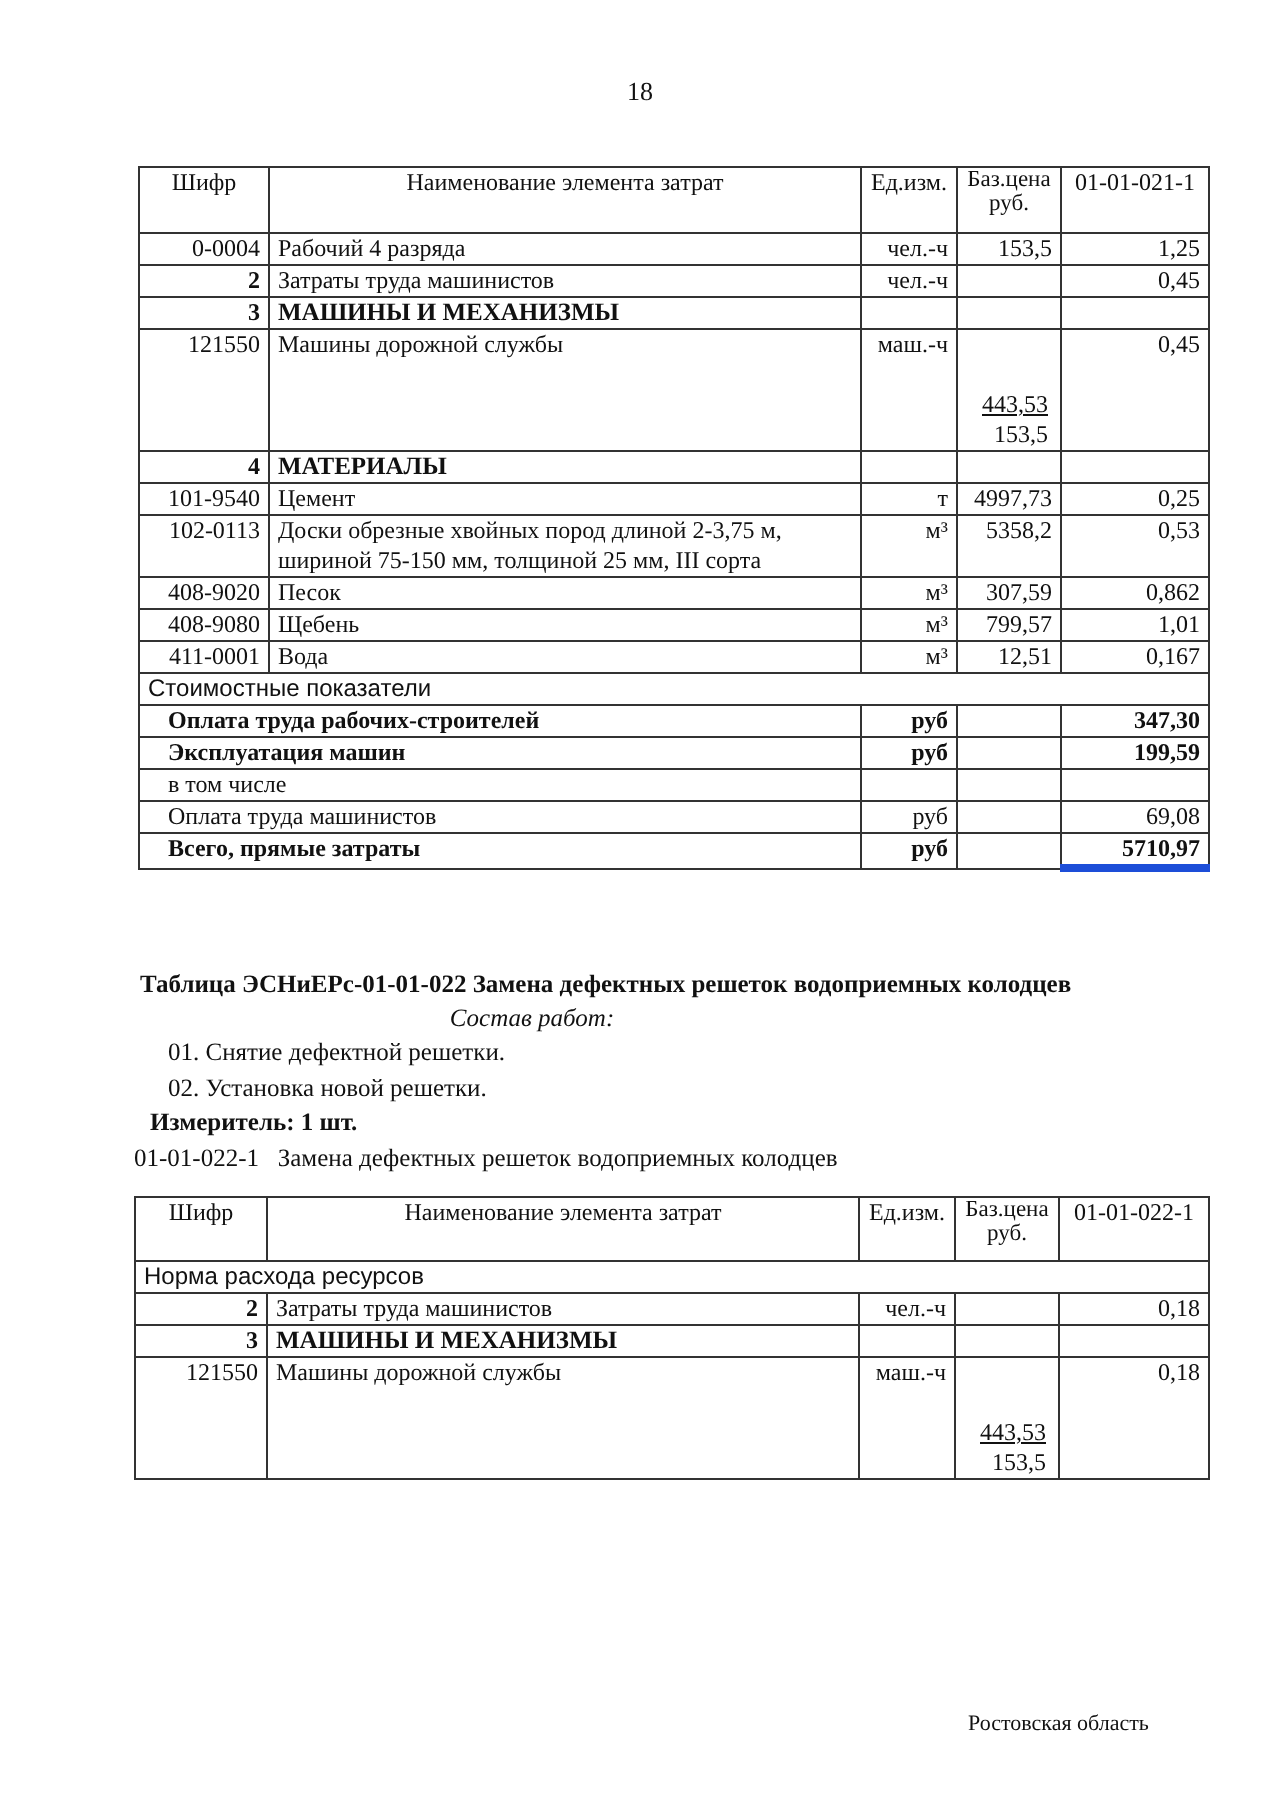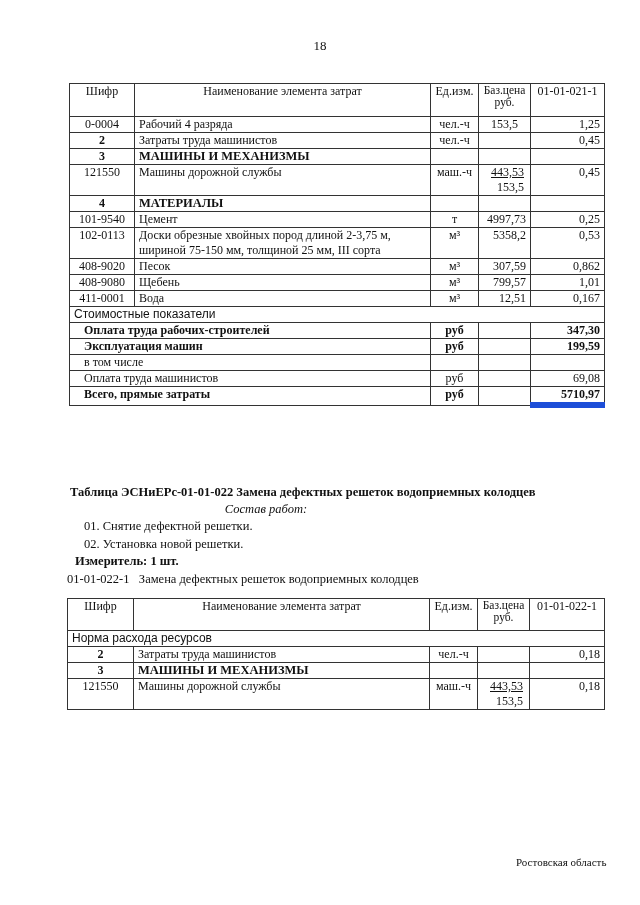--- a/index.html
+++ b/index.html
@@ -2,37 +2,37 @@
 <html><head>
 <meta charset="utf-8">
 <style>
   html, body { margin:0; padding:0; background:#ffffff; }
   body { width:640px; height:905px; position:relative; overflow:hidden;
          font-family:"Liberation Serif", "DejaVu Serif", serif; color:#111; font-size:12px; }
   .abs { position:absolute; }
   .page-num { left:0; width:640px; top:38px; text-align:center; font-size:13px; }
   table.t { position:absolute; border-collapse:collapse; table-layout:fixed; }
   table.t td { border:1px solid #333; padding:0 4px; vertical-align:top; line-height:15px; font-size:12px; }
-  .c { text-align:center; }
+  .c { text-align:right; }
   .r { text-align:right; }
   .b { font-weight:bold; }
   .hdr td { vertical-align:middle; text-align:center; }
   .hdr .small { font-size:11.5px; line-height:12px; }
   .sub td { font-family:"Liberation Sans","DejaVu Sans",sans-serif; font-size:9px; text-align:left; line-height:13px; }
   .nb-top td { border-top:none; }
   .nb-bot td { border-bottom:none; }
-  .u { text-decoration:underline; }
+  .u { text-decoration:underline;margin-top:30px; }
   .sumrow td { border-top:none; border-bottom:none; }
   .sumrow td.lbl { padding-left:14px; }
   .section-title { left:70px; top:485px; font-weight:bold; font-size:12.5px; }
   .composition { left:0; width:532px; text-align:center; top:502px; font-style:italic; font-size:12.5px; }
   .work { left:84px; font-size:12.5px; }
   .meter { left:75px; top:554px; font-weight:bold; font-size:12.5px; }
   .subtitle { left:67px; top:572px; font-size:12.5px; }
-  .footer { left:516px; top:856px; font-size:11px; }
+  .footer { left:484px; top:856px; font-size:11px; }
 </style>
 </head>
 <body>
 
 <div class="abs page-num">18</div>
 
 <table class="t" style="left:69px; top:83px; width:535px;">
   <colgroup>
     <col style="width:65px">
       <col style="width:296px">
@@ -148,21 +148,21 @@
   <tr class="sumrow">
     <td colspan="2" class="lbl">Оплата труда машинистов</td>
     <td class="c">руб</td>
     <td></td>
     <td class="r">69,08</td>
   </tr>
   <tr class="sumrow" style="border-bottom:1px solid #333">
     <td colspan="2" class="lbl b" style="border-bottom:1px solid #333">Всего, прямые затраты</td>
     <td class="c b" style="border-bottom:1px solid #333">руб</td>
     <td style="border-bottom:1px solid #333"></td>
-    <td class="r b" style="border-bottom:6px solid #1d4ed8">5710,97</td>
+    <td class="r b" style="border-bottom:4px solid #1d4ed8">5710,97</td>
   </tr>
 </tbody>
   </table>
 
 <div class="abs section-title">Таблица  ЭСНиЕРс-01-01-022  Замена дефектных решеток водоприемных колодцев</div>
 <div class="abs composition">Состав работ:</div>
 <div class="abs work" style="top:519px">01. Снятие дефектной решетки.</div>
 <div class="abs work" style="top:537px">02. Установка новой решетки.</div>
 <div class="abs meter">Измеритель: 1 шт.</div>
 <div class="abs subtitle" style="white-space:pre">01-01-022-1   Замена дефектных решеток водоприемных колодцев</div>

